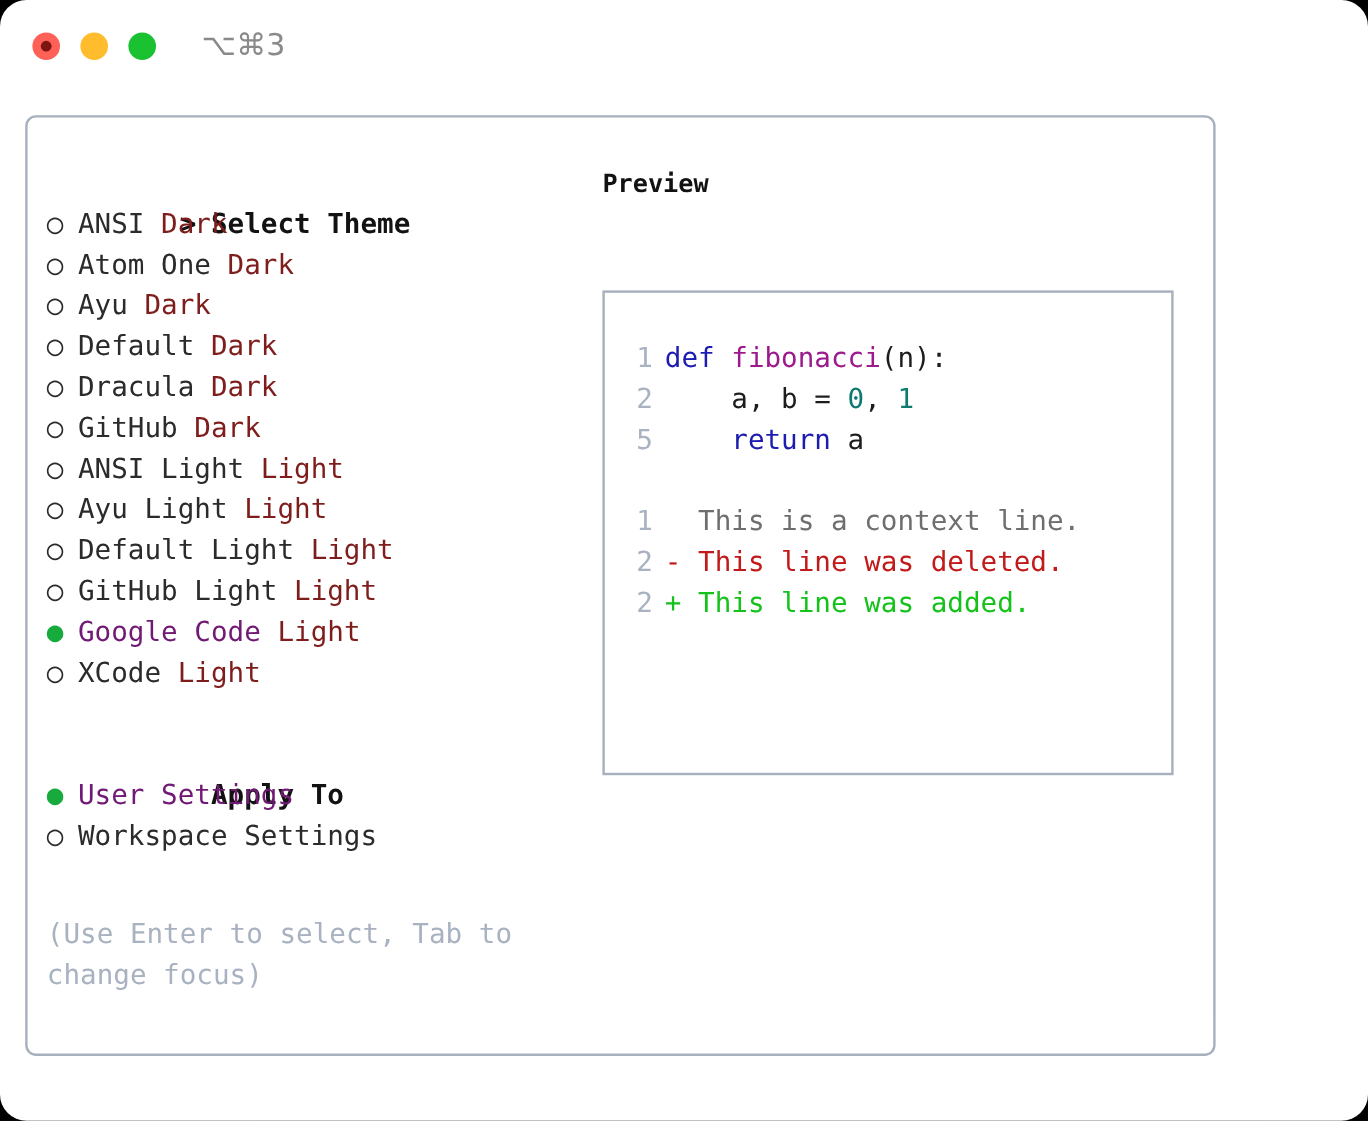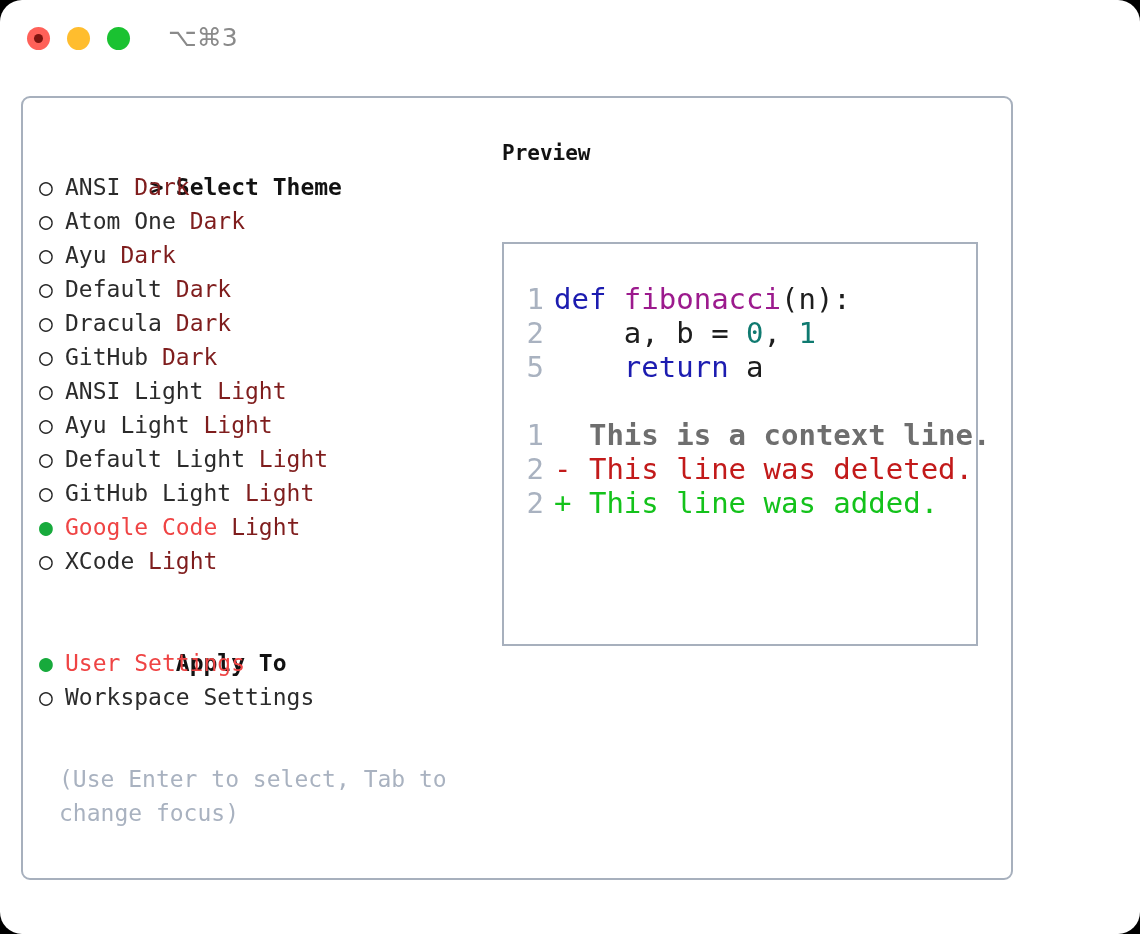--- a/index.html
+++ b/index.html
@@ -98,36 +98,35 @@
 
   .marker {
     display: inline-block;
     width: 26px;
     white-space: pre;
   }
 
   .bullet-on  { color: #17aa3c; }
   .bullet-off { color: #2b2b2b; }
 
-  .label-sel   { color: #ef4444; }
+  .label-sel   { color: #701a75; }
   .label-norm  { color: #2b2b2b; }
   .variant     { color: #7f1d1d; }
 
   .spacer { height: 34px; }
 
   #hint {
     position: absolute;
     left: 16px;
     top: 664px;
     width: 420px;
     font-size: 23px;
     line-height: 34px;
     color: #a9b2c0;
     white-space: pre-wrap;
-    margin-left: 20px;
   }
 
   
   #right-col {
     position: absolute;
     left: 479px;
     top: 38px;
     width: 490px;
   }
 
@@ -153,37 +152,37 @@
   #code {
     position: absolute;
     left: 14px;
     top: 38px;
     right: 6px;
   }
 
   .code-line {
     height: 34px;
     line-height: 34px;
-    font-size: 29px;
+    font-size: 23px;
     white-space: pre;
   }
 
   .ln {
     display: inline-block;
     width: 26px;
     text-align: right;
     color: #a9b2c0;
     margin-right: 10px;
   }
 
   .tok-kw   { color: #1c1cb0; }
   .tok-fn   { color: #9c1a8d; }
   .tok-num  { color: #0f7a70; }
   .tok-txt  { color: #1d1d1d; }
-  .tok-ctx  { color: #6e6e6e; font-weight: bold; }
+  .tok-ctx  { color: #6e6e6e; }
   .tok-del  { color: #c21a1a; }
   .tok-add  { color: #14c21b; }
 
   .gap { height: 34px; }
 </style>
 </head>
 <body>
 
 <div id="window">
 

